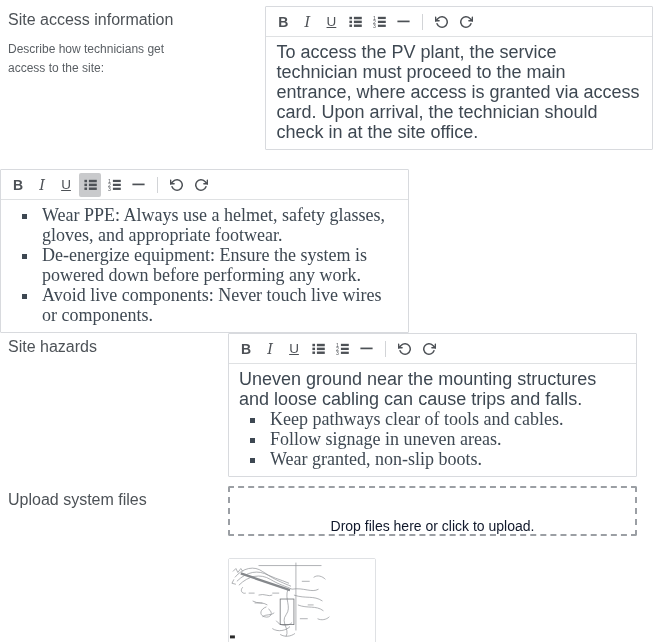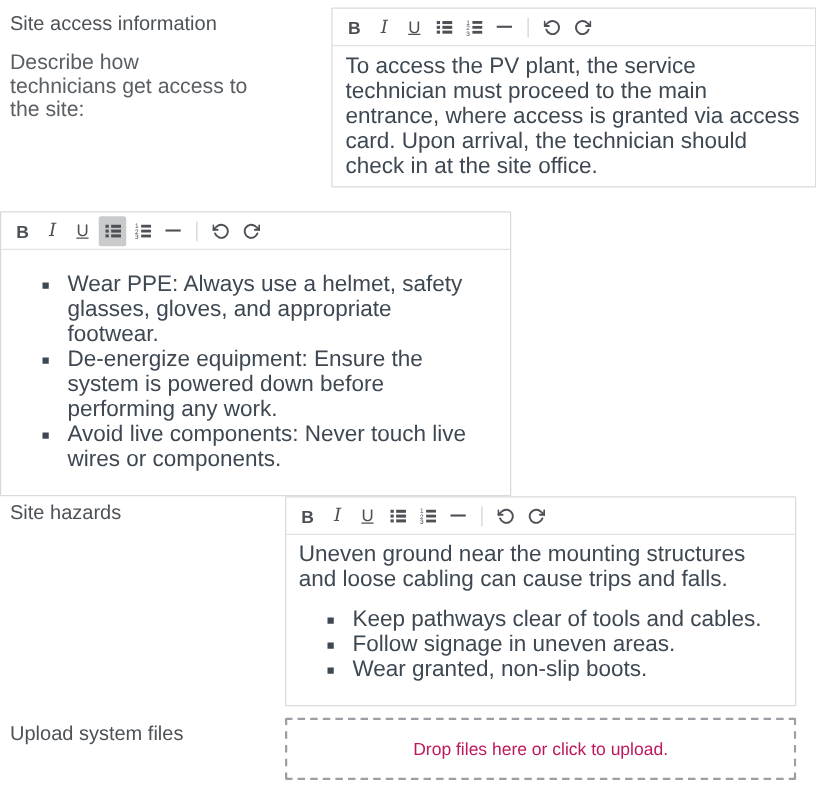--- a/index.html
+++ b/index.html
@@ -20,21 +20,21 @@
 
   .label-col { width:228px; padding:0 18px 0 8px; }
   .field-col { width:409px; }
 
   .section-title {
     margin:4px 0 0 0;
     font-size:16px; font-weight:400; color:#4d5257; line-height:20px;
   }
   .section-desc {
     margin:10px 0 0 0;
-    font-size:17px; color:#5a5f64; line-height:19px;
+    font-size:12px; color:#5a5f64; line-height:19px;
   }
 
   
   .editor { border:1px solid #d8dade; border-radius:1px; background:#fff; }
   .editor-toolbar {
     display:flex; align-items:center;
     height:30px; padding:0 5px;
     border-bottom:1px solid #dfe1e3;
   }
   .tbb {
@@ -50,31 +50,32 @@
   .tbb-underline { text-decoration:underline; font-size:13.5px; }
   .tbb svg { display:block; }
   .tbsep { width:1px; height:16px; background:#d2d4d7; margin:0 7px; }
 
   .editor-content {
     padding:5px 10px 7px 10px;
     font-size:18px; line-height:20px; color:#3e4852;
   }
   .editor-content p { margin:0; }
   .editor-content ul {
-    margin:12px; padding-left:28px;
+    margin:0; padding-left:28px;
     list-style-type:square;
+    font-family:Liberation Serif, serif;
   }
   .editor-content li { padding-left:3px; }
 
   
   .dropzone {
     width:409px; height:50px;
     border:2px dashed #9b9fa4; border-radius:2px;
-    display:flex; align-items:center; justify-content:center;
-    font-size:14px; color:#be185d;
+    display:flex; align-items:flex-end; justify-content:center;
+    font-size:14px; color:#0f172a;
     cursor:pointer;
   }
   .attachment-card {
     margin-top:22px;
     width:148px;
     border:1px solid #dfe1e4; border-radius:2px;
     background:#fff; cursor:pointer;
   }
   .attachment-thumb {
     width:100%; height:83px; background:#fff; overflow:hidden;

